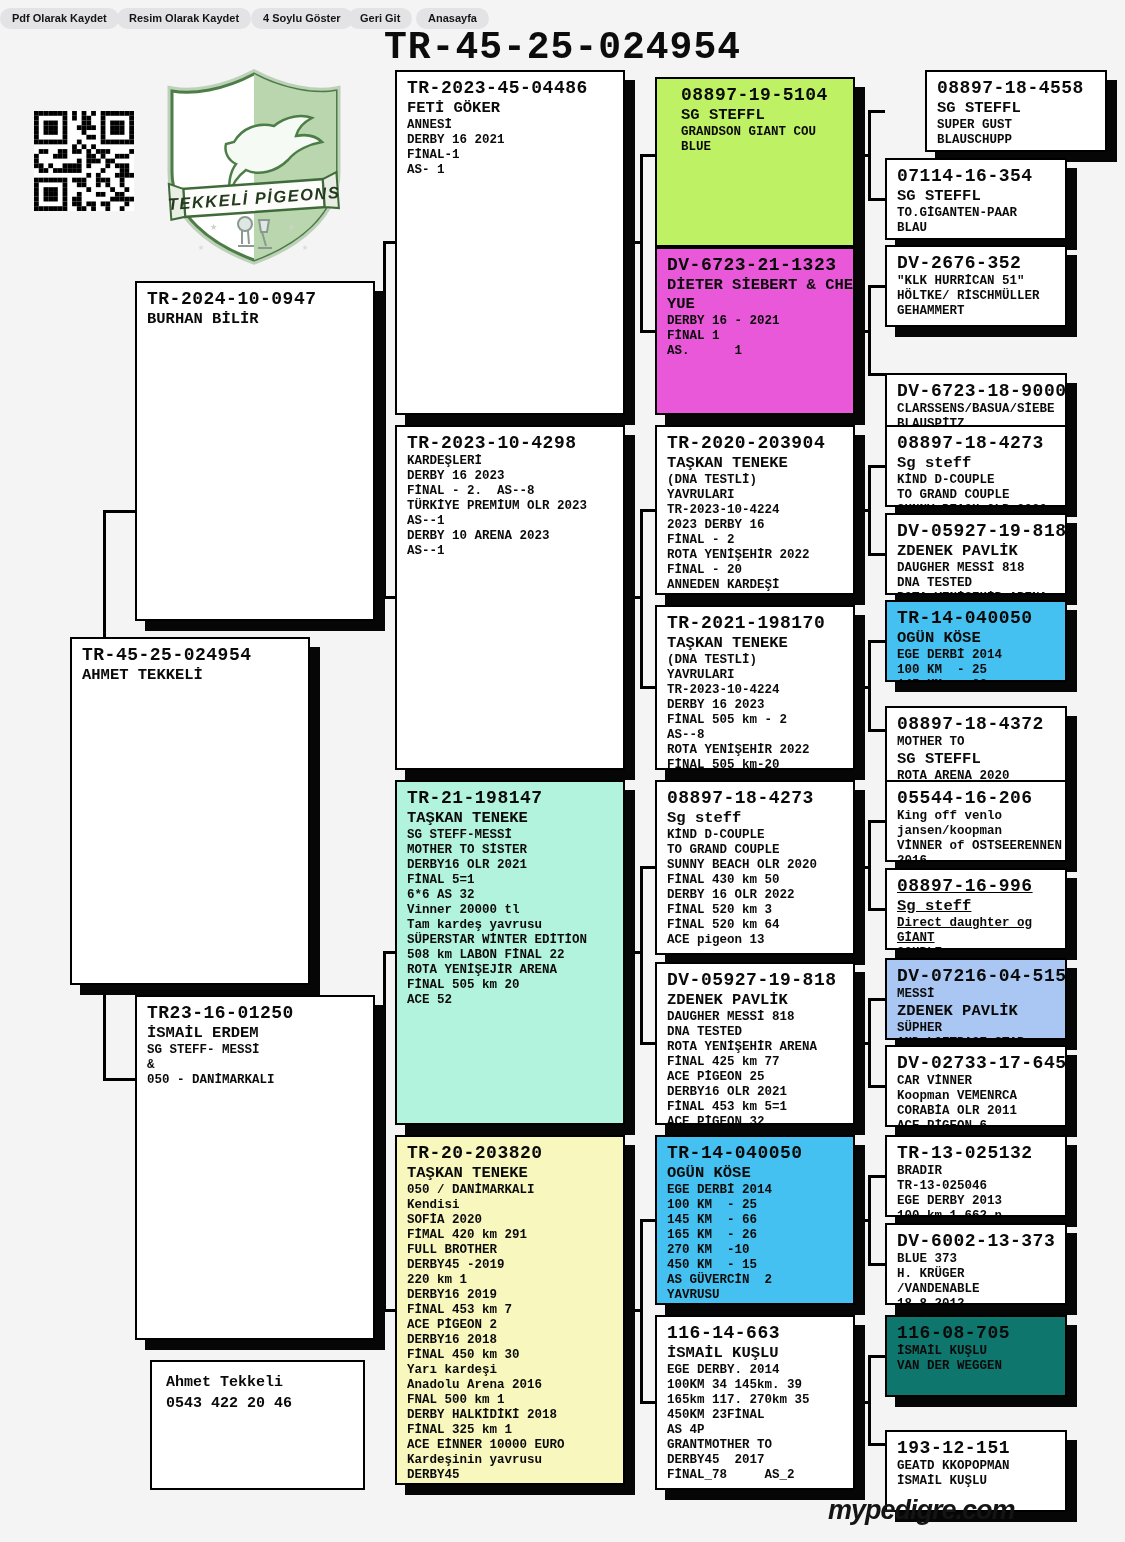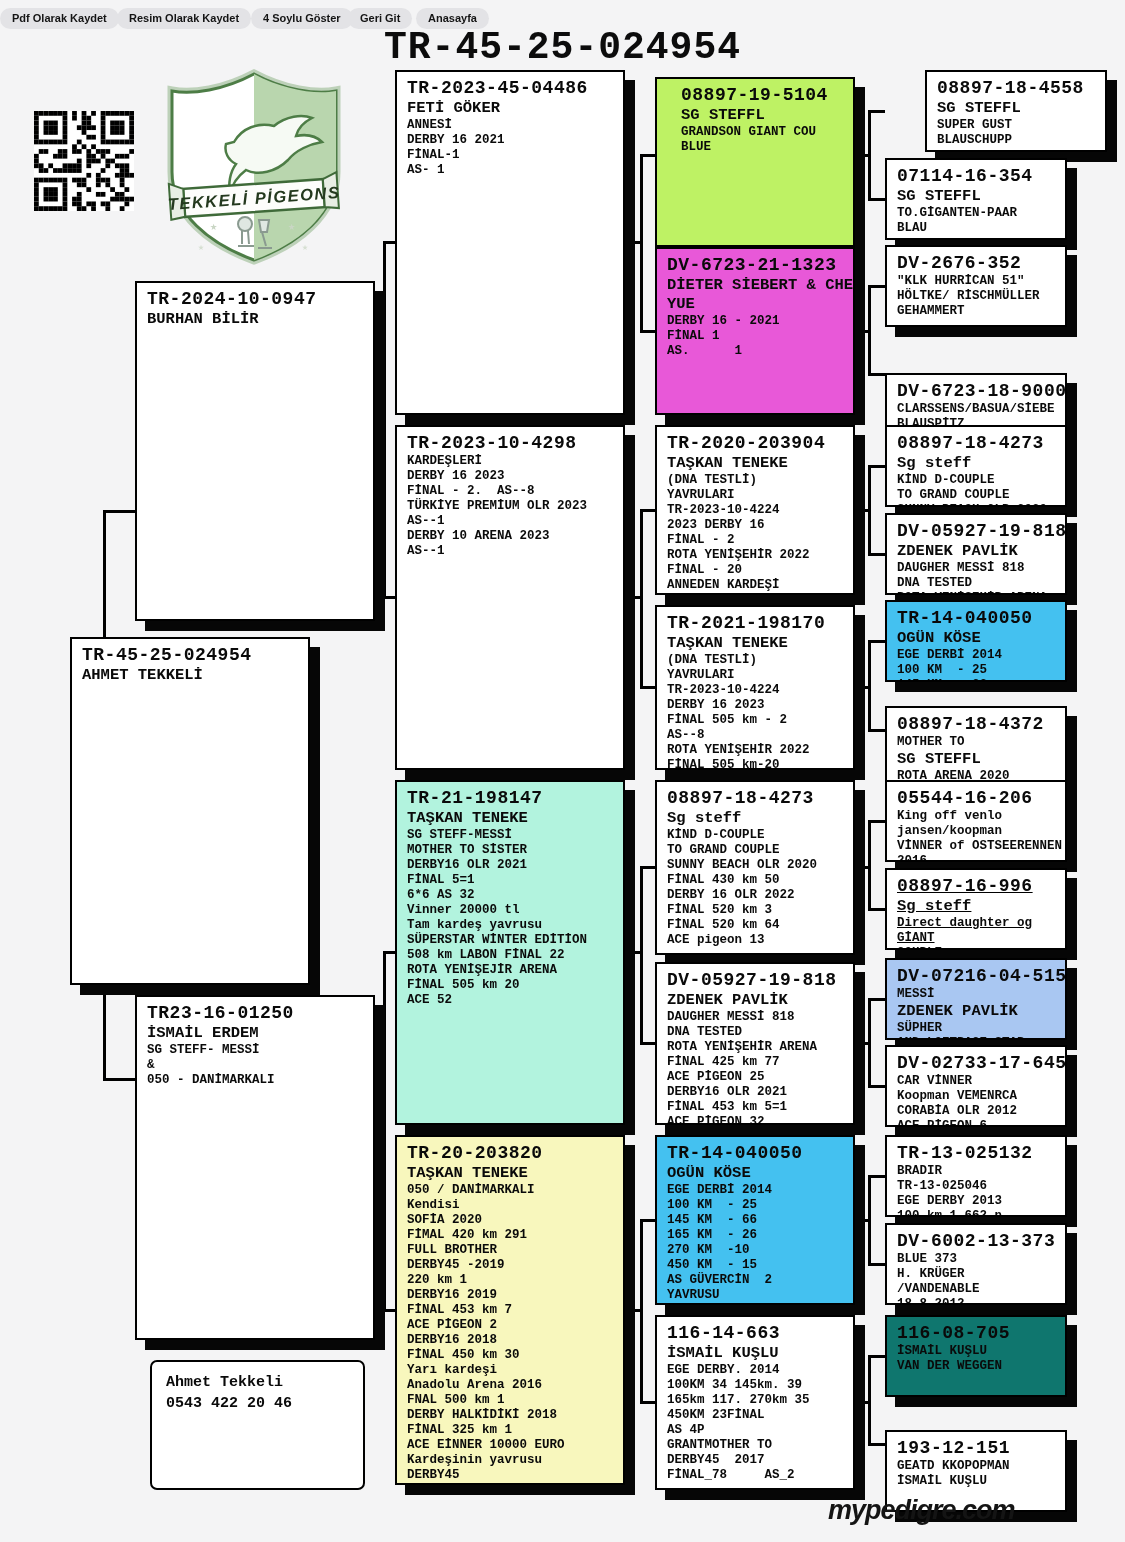--- a/index.html
+++ b/index.html
@@ -363,21 +363,21 @@
       <div class="ln n">TR-45-25-024954</div>
       <div class="ln N">AHMET TEKKELİ</div>
     </div>
     <div class="bx" style="left: 135px; top: 995px; width: 240px; height: 345px; background: rgb(255, 255, 255);">
       <div class="ln n">TR23-16-01250</div>
       <div class="ln N">İSMAİL ERDEM</div>
       <div class="ln s">SG STEFF- MESSİ</div>
       <div class="ln s">&amp;</div>
       <div class="ln s">050 - DANİMARKALI</div>
     </div>
-    <div class="bx plain" style="left: 150px; top: 1360px; width: 215px; height: 130px; background: rgb(255, 255, 255); border-radius: 7px;">
+    <div class="bx plain" style="left: 150px; top: 1360px; width: 215px; height: 130px; background: rgb(255, 255, 255);">
       <div class="ln c">Ahmet Tekkeli</div>
       <div class="ln c">0543 422 20 46</div>
     </div>
     <div class="bx" style="left: 395px; top: 70px; width: 230px; height: 345px; background: rgb(255, 255, 255);">
       <div class="ln n">TR-2023-45-04486</div>
       <div class="ln N">FETİ GÖKER</div>
       <div class="ln s">ANNESİ</div>
       <div class="ln s">DERBY 16 2021</div>
       <div class="ln s">FİNAL-1</div>
       <div class="ln s">AS- 1</div>
@@ -587,21 +587,21 @@
       <div class="ln n">DV-07216-04-515</div>
       <div class="ln s">MESSİ</div>
       <div class="ln N">ZDENEK PAVLİK</div>
       <div class="ln s">SÜPHER</div>
       <div class="ln s">AND LOFTRACE STAR</div>
     </div>
     <div class="bx" style="left: 885px; top: 1045px; width: 182px; height: 82px; background: rgb(255, 255, 255);">
       <div class="ln n">DV-02733-17-645</div>
       <div class="ln s">CAR VİNNER</div>
       <div class="ln s">Koopman VEMENRCA</div>
-      <div class="ln s">CORABİA OLR 2012</div>
+      <div class="ln s">CORABİA OLR 2011</div>
       <div class="ln s">ACE PİGEON 6</div>
     </div>
     <div class="bx" style="left: 885px; top: 1135px; width: 182px; height: 82px; background: rgb(255, 255, 255);">
       <div class="ln n">TR-13-025132</div>
       <div class="ln s">BRADIR</div>
       <div class="ln s">TR-13-025046</div>
       <div class="ln s">EGE DERBY 2013</div>
       <div class="ln s">100 km 1 662 n</div>
     </div>
     <div class="bx" style="left: 885px; top: 1223px; width: 182px; height: 82px; background: rgb(255, 255, 255);">

